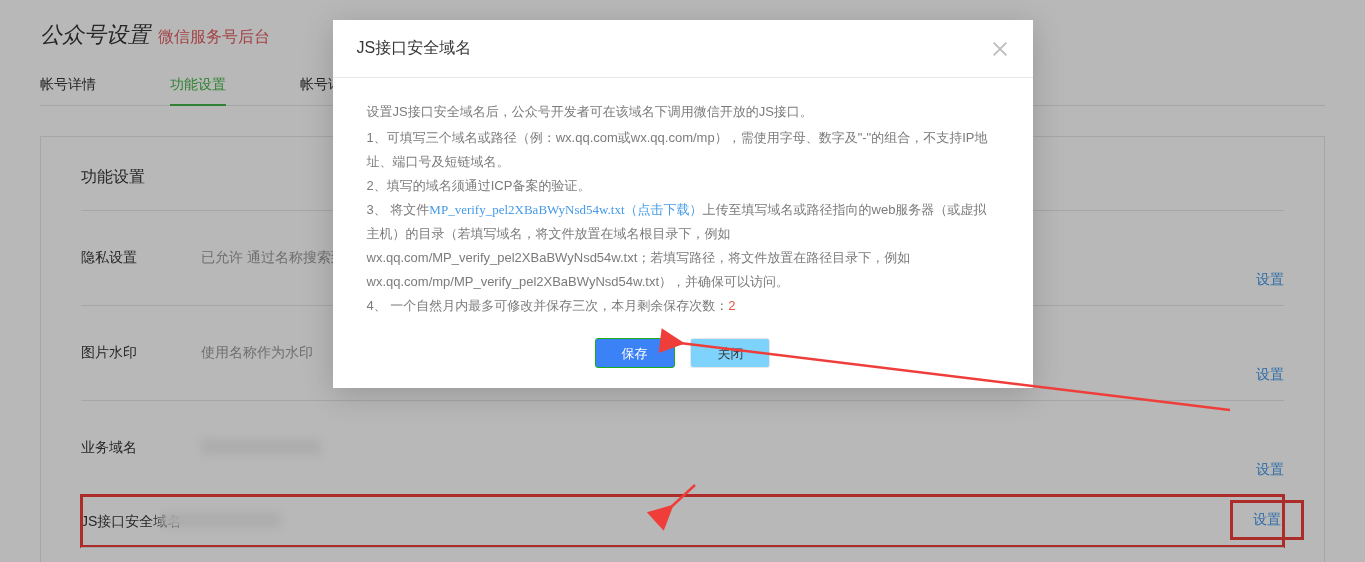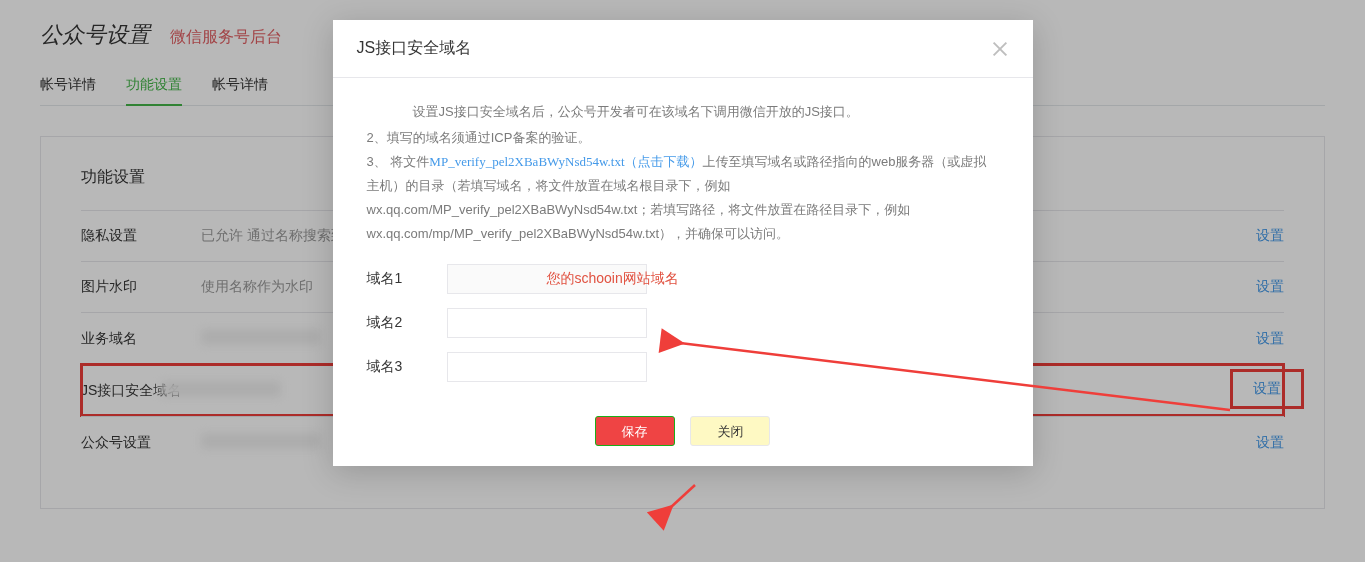--- a/index.html
+++ b/index.html
@@ -22,27 +22,28 @@
     align-items: baseline;
   }
   .page-title {
     font-size: 22px;
     font-weight: 400;
     margin: 0;
     font-style: italic;
   }
   .page-subtitle {
     color: #e15f63;
-    margin-left: 20px;
+    margin-left: 8px;
     font-size: 16px;
   }
   .tabs {
     display: flex;
     border-bottom: 1px solid #e4e8eb;
     margin-top: 16px;
+    gap: 44px;
   }
   .tab {
     padding: 10px 0;
     margin-right: 30px;
     color: #353535;
     cursor: pointer;
     font-size: 14px;
   }
   .tab.active {
     color: #44b549;
@@ -81,20 +82,21 @@
     background: #f0f0f0;
     display: inline-block;
     width: 120px;
     height: 16px;
     border-radius: 2px;
   }
   .row-action {
     color: #459ae9;
     cursor: pointer;
     font-size: 14px;
+    margin-top: 44px;
   }
   .row-highlight {
     outline: 3px solid #ef3e3a;
     outline-offset: -2px;
   }
   .action-highlight {
     border: 3px solid #ef3e3a;
     padding: 8px 20px;
     position: absolute;
     right: -20px;
@@ -144,21 +146,21 @@
     background: #8a8a8a;
   }
   .close-x::before { transform: rotate(45deg); }
   .close-x::after { transform: rotate(-45deg); }
   .modal-body {
     padding: 22px 34px 10px 34px;
     font-size: 13px;
     color: #7b7b7b;
     line-height: 1.85;
   }
-  .modal-body .intro { margin-bottom: 2px; margin-left: 46px; }
+  .modal-body .intro { margin-bottom: 2px; }
   .modal-body .note-head { }
   .modal-body a { color: #459ae9; text-decoration: none; font-family: Liberation Serif, serif; }
   .red { color: #e15241; }
   .form-area {
     padding: 8px 34px 10px 34px;
   }
   .form-row {
     display: flex;
     align-items: center;
     margin-bottom: 14px;
@@ -194,27 +196,27 @@
     position: relative;
   }
   .btn {
     display: inline-block;
     min-width: 80px;
     height: 30px;
     line-height: 28px;
     font-size: 13px;
     cursor: pointer;
     border: 1px solid #e7e7eb;
-    background: #fef9c3;
+    background: #7dd3fc;
     color: #353535;
     margin: 0 6px;
     border-radius: 3px;
   }
   .btn.primary {
-    background: #ef4444;
+    background: #3b82f6;
     border-color: #1aad19;
     color: #fff;
   }
 
   
   .arrows {
     position: absolute;
     inset: 0;
     pointer-events: none;
   }
@@ -274,41 +276,30 @@
 
 <div class="overlay">
   <div class="modal">
     <div class="modal-header">
       <div class="modal-title">JS接口安全域名</div>
       <div class="close-x"></div>
     </div>
 
     <div class="modal-body">
       <div class="intro">设置JS接口安全域名后，公众号开发者可在该域名下调用微信开放的JS接口。</div>
+      <div>1、可填写三个域名或路径（例：wx.qq.com或wx.qq.com/mp），需使用字母、数字及"-"的组合，不支持IP地址、端口号及短链域名。</div>
       <div>2、填写的域名须通过ICP备案的验证。</div>
       <div>
         <span>3、 将文件</span><a href="#">MP_verify_pel2XBaBWyNsd54w.txt</a><a href="#">（点击下载）</a><span>上传至填写域名或路径指向的web服务器（或虚拟主机）的目录（若填写域名，将文件放置在域名根目录下，例如wx.qq.com/MP_verify_pel2XBaBWyNsd54w.txt；若填写路径，将文件放置在路径目录下，例如wx.qq.com/mp/MP_verify_pel2XBaBWyNsd54w.txt），并确保可以访问。</span>
       </div>
-    </div>
-
-    <div class="form-area">
-      <div class="form-row">
-        <div class="form-label">域名1</div>
-        <input type="text" class="form-input light" style="">
-        <span class="annot">您的schooin网站域名</span>
+      <div>
+        <span>4、 一个自然月内最多可修改并保存三次，本月剩余保存次数：</span><span class="red">2</span>
       </div>
-      <div class="form-row">
-        <div class="form-label">域名2</div>
-        <input type="text" class="form-input" style="">
-      </div>
-      <div class="form-row">
-        <div class="form-label">域名3</div>
-        <input type="text" class="form-input" style="">
-      </div>
-    </div>
+    </div>
+
 
     <div class="modal-footer">
       <button class="btn primary">保存</button>
       <button class="btn">关闭</button>
     </div>
   </div>
 </div>
 
 <svg class="arrows" width="1365" height="562">
   <defs>

